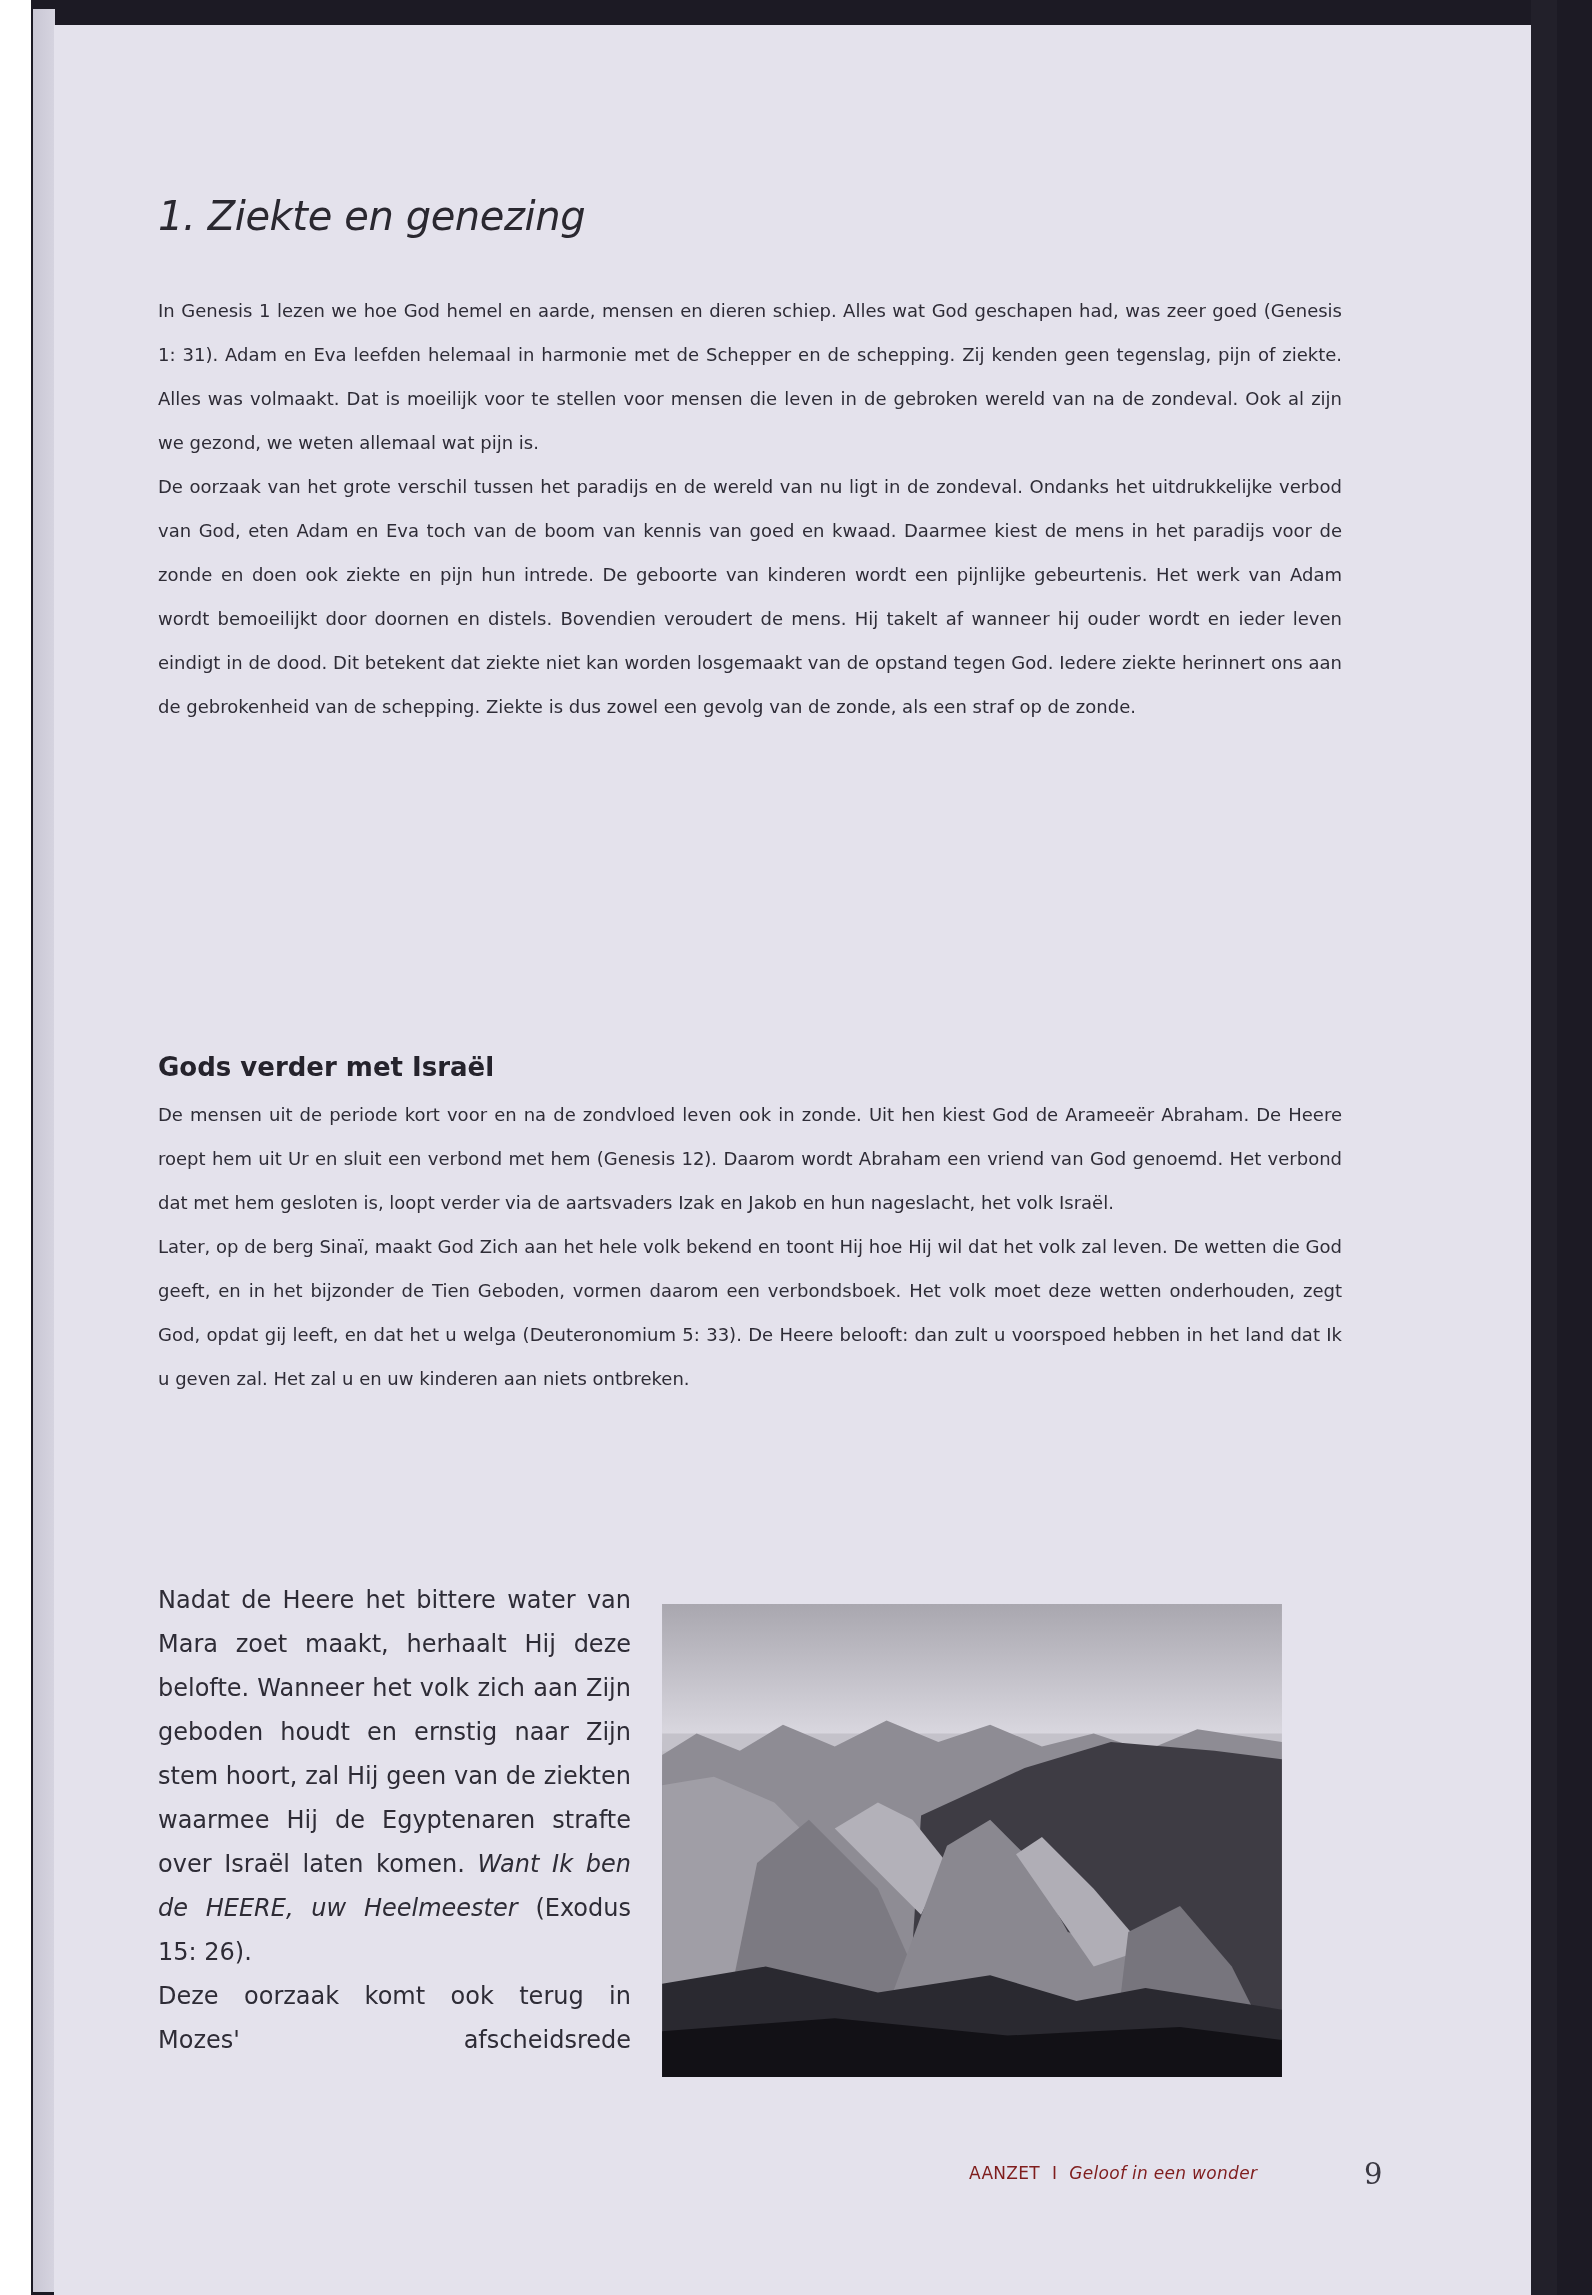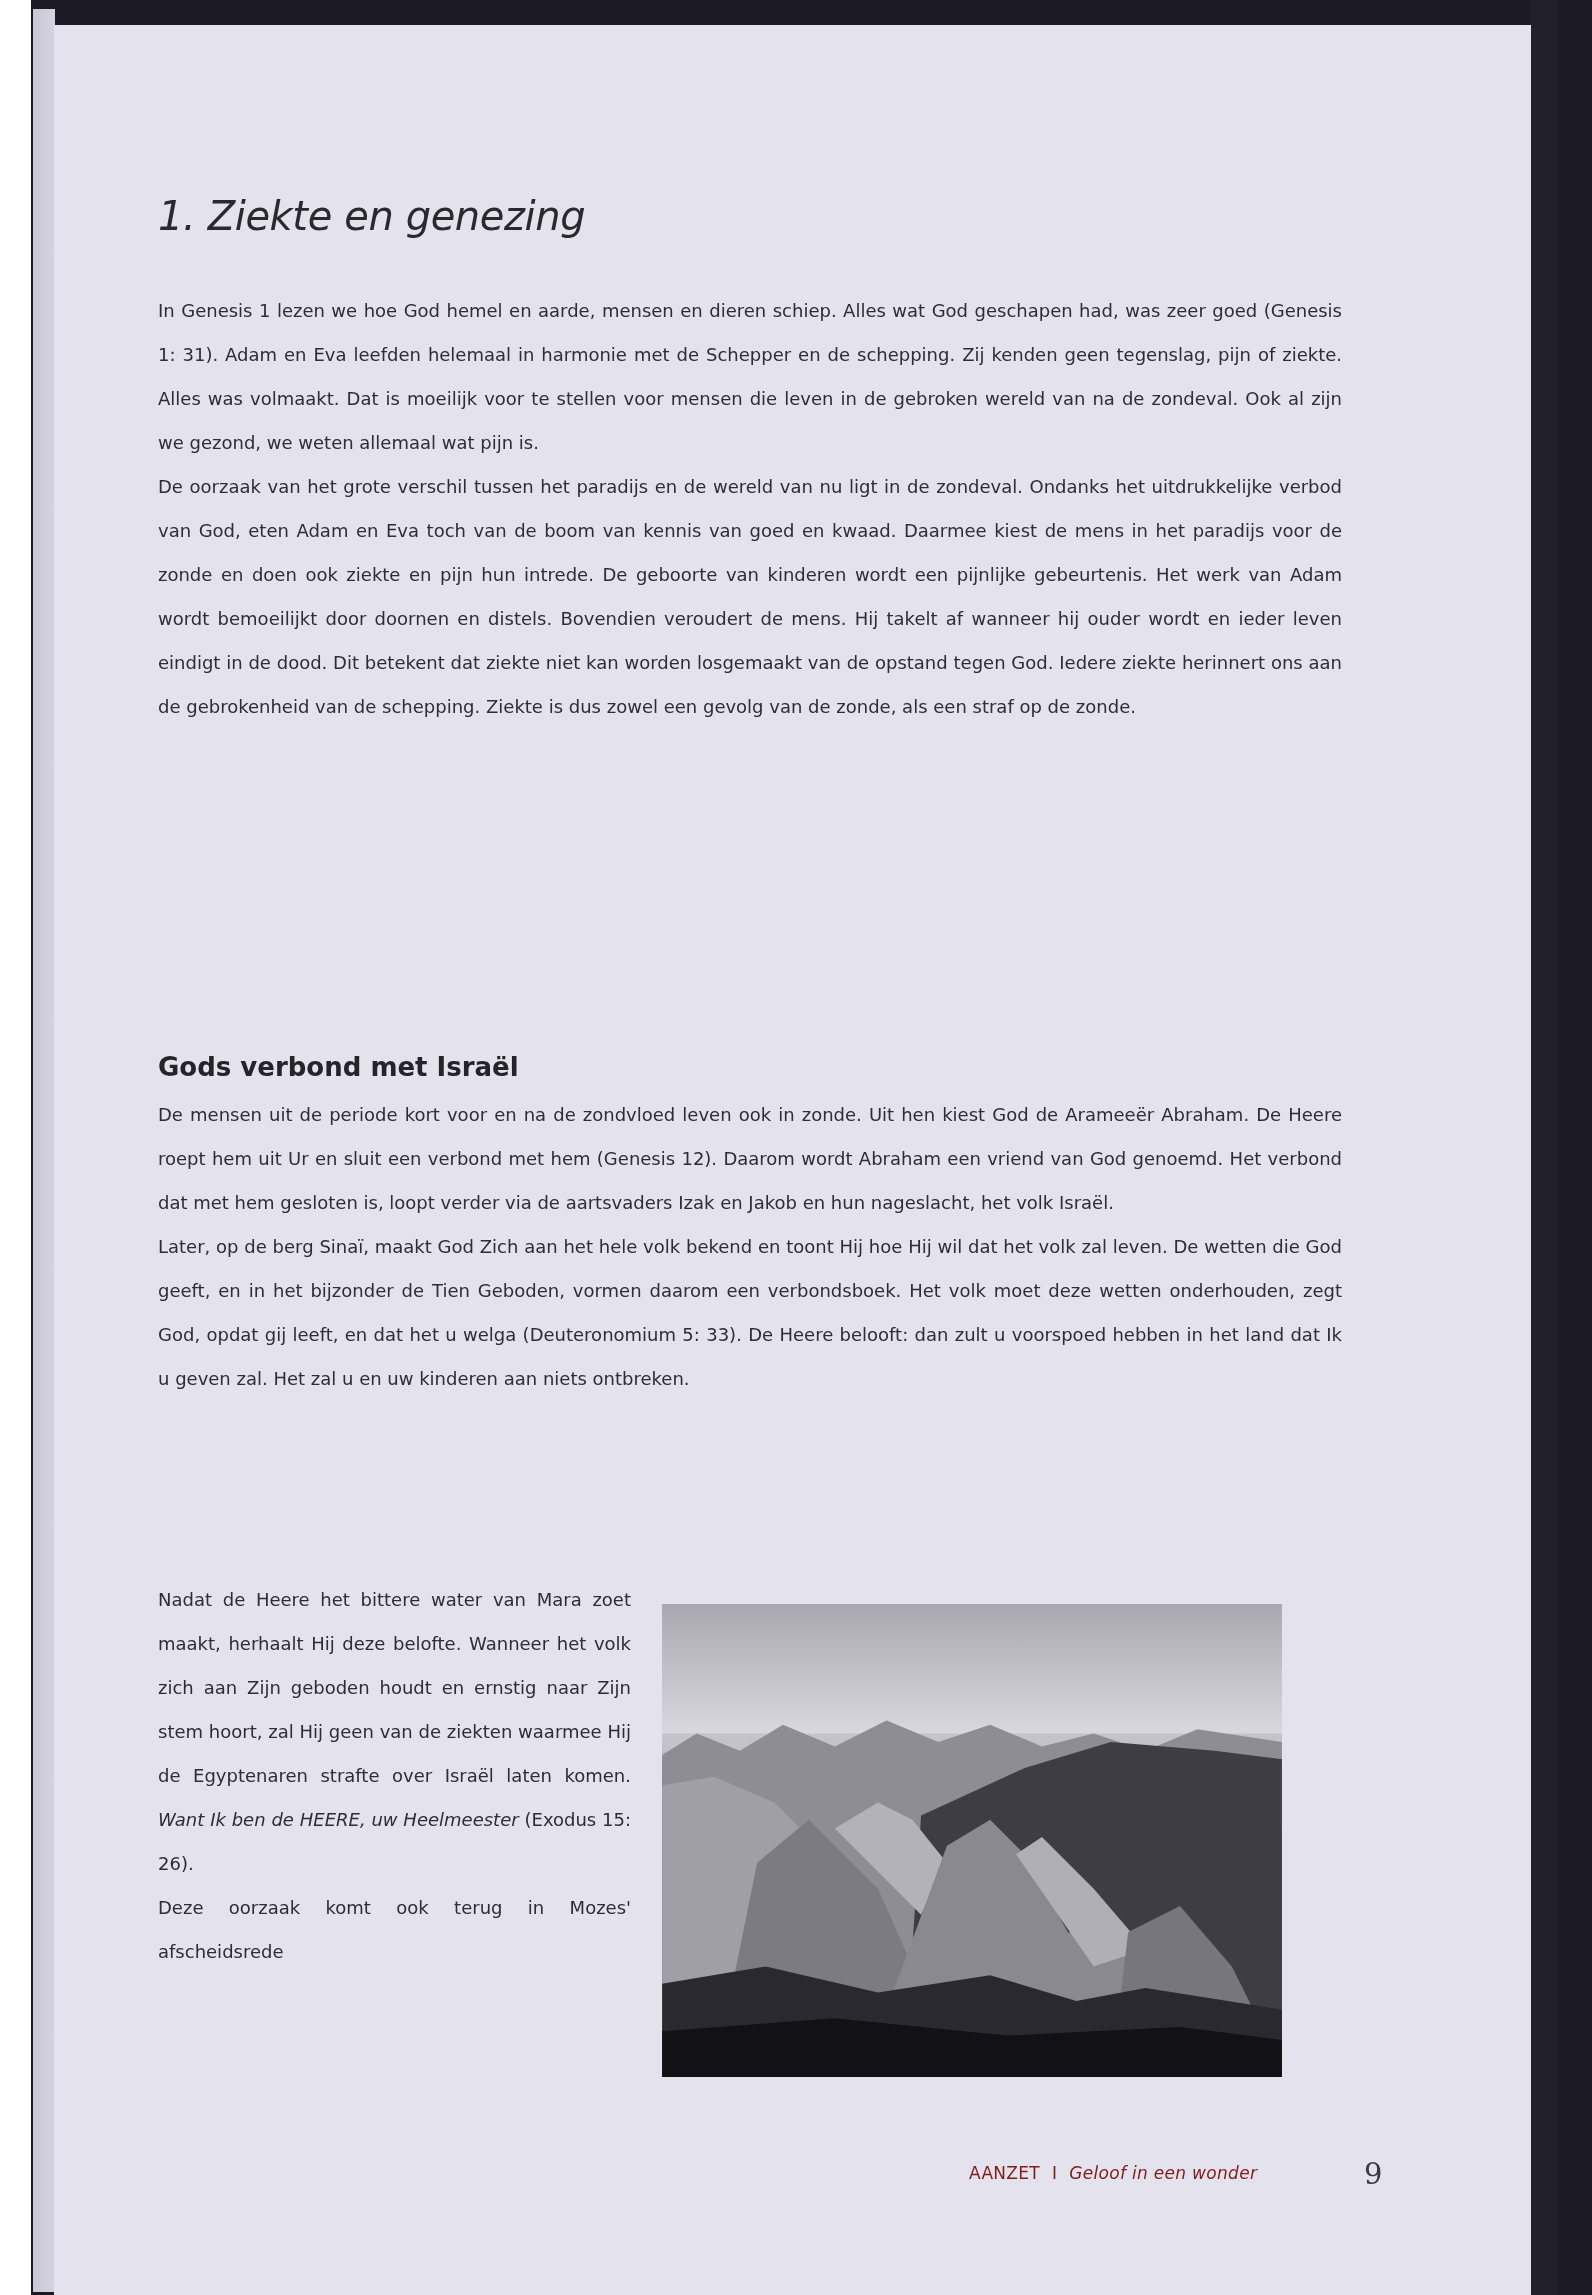--- a/index.html
+++ b/index.html
@@ -41,21 +41,21 @@
   }
   .body-text p { margin: 0; }
   .section-heading {
     position: absolute; left: 104px; top: 1027px;
     font-family: "DejaVu Sans", sans-serif;
     font-weight: bold; font-size: 26px; color: #25232c;
   }
   .wrap-text {
     position: absolute; left: 104px; top: 1553px; width: 473px;
     font-family: "DejaVu Sans", sans-serif;
-    font-size: 18px; line-height: 44px;
+    font-size: 24px; line-height: 44px;
     text-align: justify; text-align-last: justify; color: #2e2c36;
   }
   .wrap-text p { margin: 0; }
   .wrap-text .last-natural { text-align-last: left; }
   em { font-style: italic; }
   .photo {
     position: absolute; left: 608px; top: 1579px; width: 620px; height: 473px;
     overflow: hidden;
     background: linear-gradient(180deg, #bcbac2 0%, #d4d2da 28%, #9d9ba3 36%, #6e6c74 48%, #55535a 62%, #3a383f 78%, #1c1b20 100%);
   }
@@ -78,21 +78,21 @@
 <div class="page-edge"></div>
 <div class="page">
 
   <h1 class="chapter-title" style="margin:0;">1. Ziekte en genezing</h1>
 
   <div class="body-text" style="top:264px;">
     <p>In Genesis 1 lezen we hoe God hemel en aarde, mensen en dieren schiep. Alles wat God geschapen had, was zeer goed (Genesis 1: 31). Adam en Eva leefden helemaal in harmonie met de Schepper en de schepping. Zij kenden geen tegenslag, pijn of ziekte. Alles was volmaakt. Dat is moeilijk voor te stellen voor mensen die leven in de gebroken wereld van na de zondeval. Ook al zijn we gezond, we weten allemaal wat pijn is.</p>
     <p>De oorzaak van het grote verschil tussen het paradijs en de wereld van nu ligt in de zondeval. Ondanks het uitdrukkelijke verbod van God, eten Adam en Eva toch van de boom van kennis van goed en kwaad. Daarmee kiest de mens in het paradijs voor de zonde en doen ook ziekte en pijn hun intrede. De geboorte van kinderen wordt een pijnlijke gebeurtenis. Het werk van Adam wordt bemoeilijkt door doornen en distels. Bovendien veroudert de mens. Hij takelt af wanneer hij ouder wordt en ieder leven eindigt in de dood. Dit betekent dat ziekte niet kan worden losgemaakt van de opstand tegen God. Iedere ziekte herinnert ons aan de gebrokenheid van de schepping. Ziekte is dus zowel een gevolg van de zonde, als een straf op de zonde.</p>
   </div>
 
-  <h2 class="section-heading" style="margin:0;">Gods verbond met Israël</h2>
+  <h2 class="section-heading" style="margin:0;">Gods verder met Israël</h2>
 
   <div class="body-text" style="top:1068px;">
     <p>De mensen uit de periode kort voor en na de zondvloed leven ook in zonde. Uit hen kiest God de Arameeër Abraham. De Heere roept hem uit Ur en sluit een verbond met hem (Genesis 12). Daarom wordt Abraham een vriend van God genoemd. Het verbond dat met hem gesloten is, loopt verder via de aartsvaders Izak en Jakob en hun nageslacht, het volk Israël.</p>
     <p>Later, op de berg Sinaï, maakt God Zich aan het hele volk bekend en toont Hij hoe Hij wil dat het volk zal leven. De wetten die God geeft, en in het bijzonder de Tien Geboden, vormen daarom een verbondsboek. Het volk moet deze wetten onderhouden, zegt God, opdat gij leeft, en dat het u welga (Deuteronomium 5: 33). De Heere belooft: dan zult u voorspoed hebben in het land dat Ik u geven zal. Het zal u en uw kinderen aan niets ontbreken.</p>
   </div>
 
   <div class="wrap-text">
     <p class="last-natural">
       <span>Nadat de Heere het bittere water van Mara zoet maakt, herhaalt Hij deze belofte. Wanneer het volk zich aan Zijn geboden houdt en ernstig naar Zijn stem hoort, zal Hij geen van de ziekten waarmee Hij de Egyptenaren strafte over Israël laten komen.</span>
       <em>Want Ik ben de HEERE, uw Heelmeester</em>

